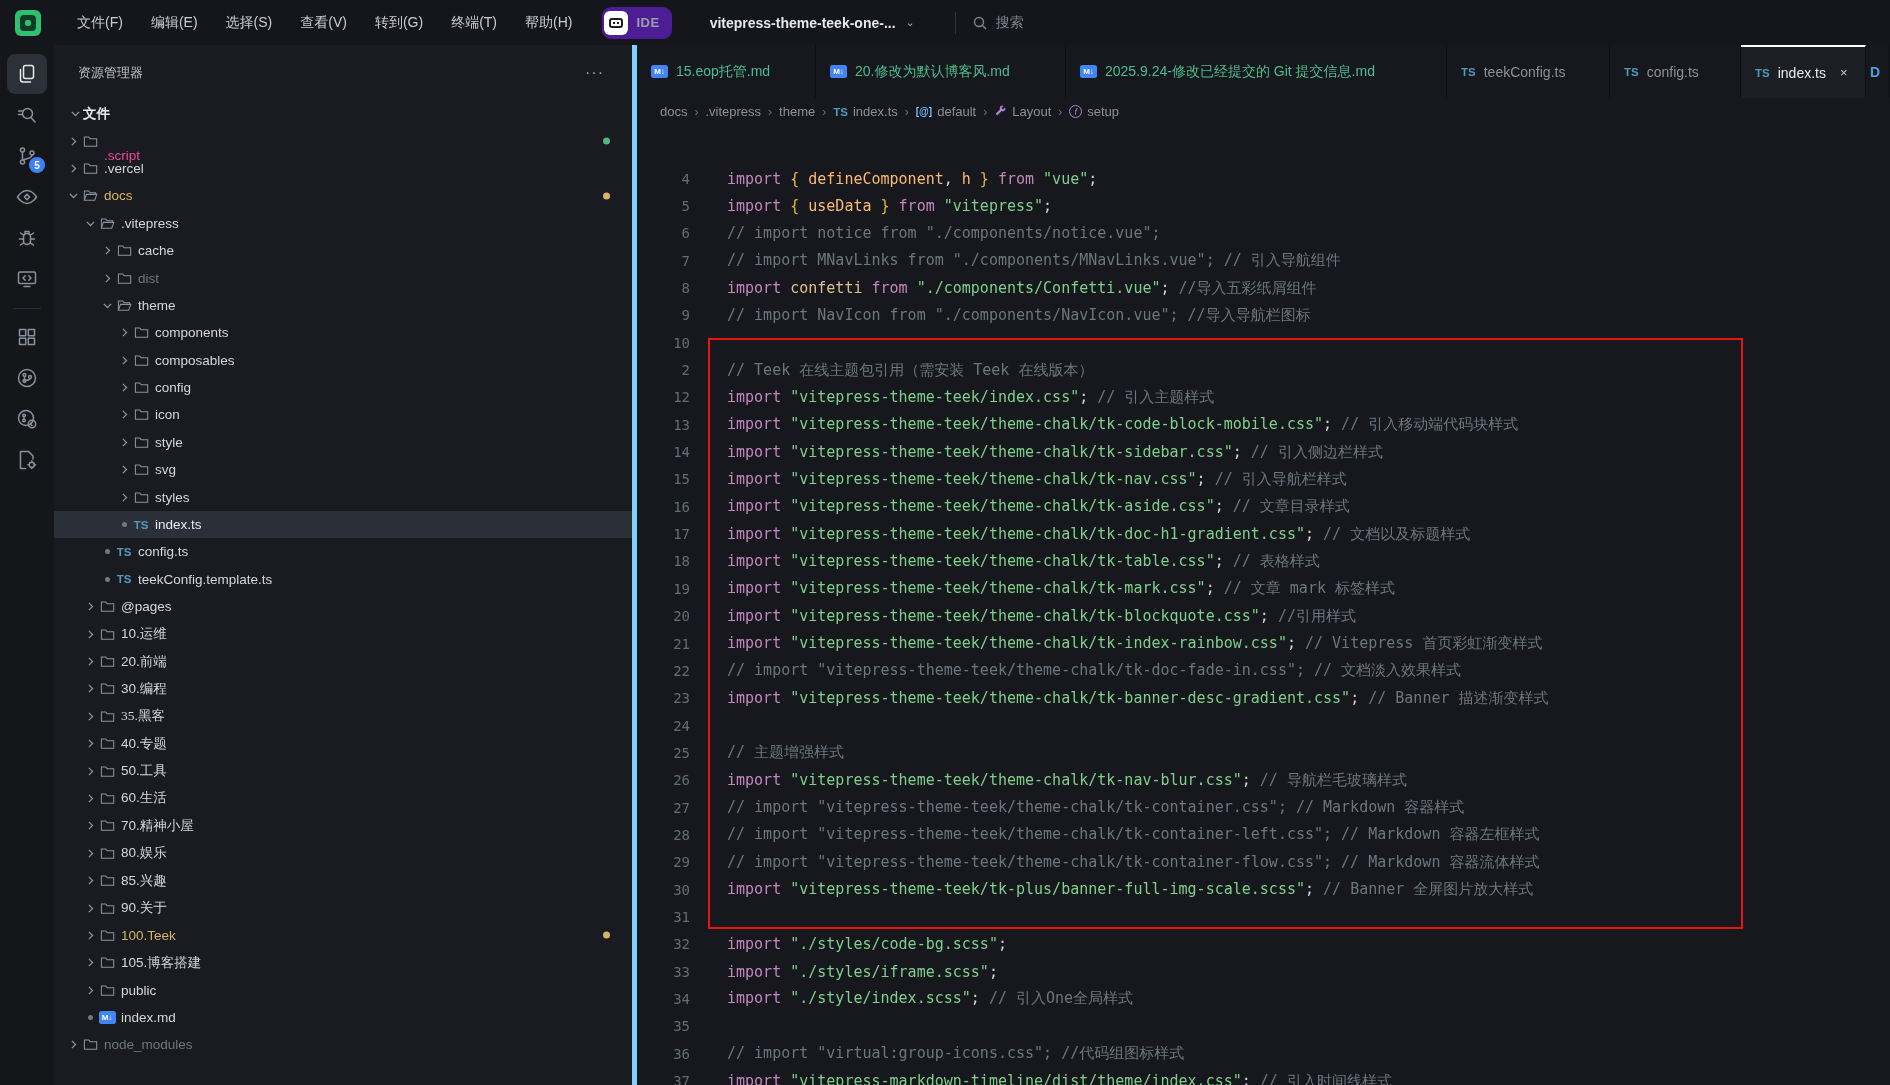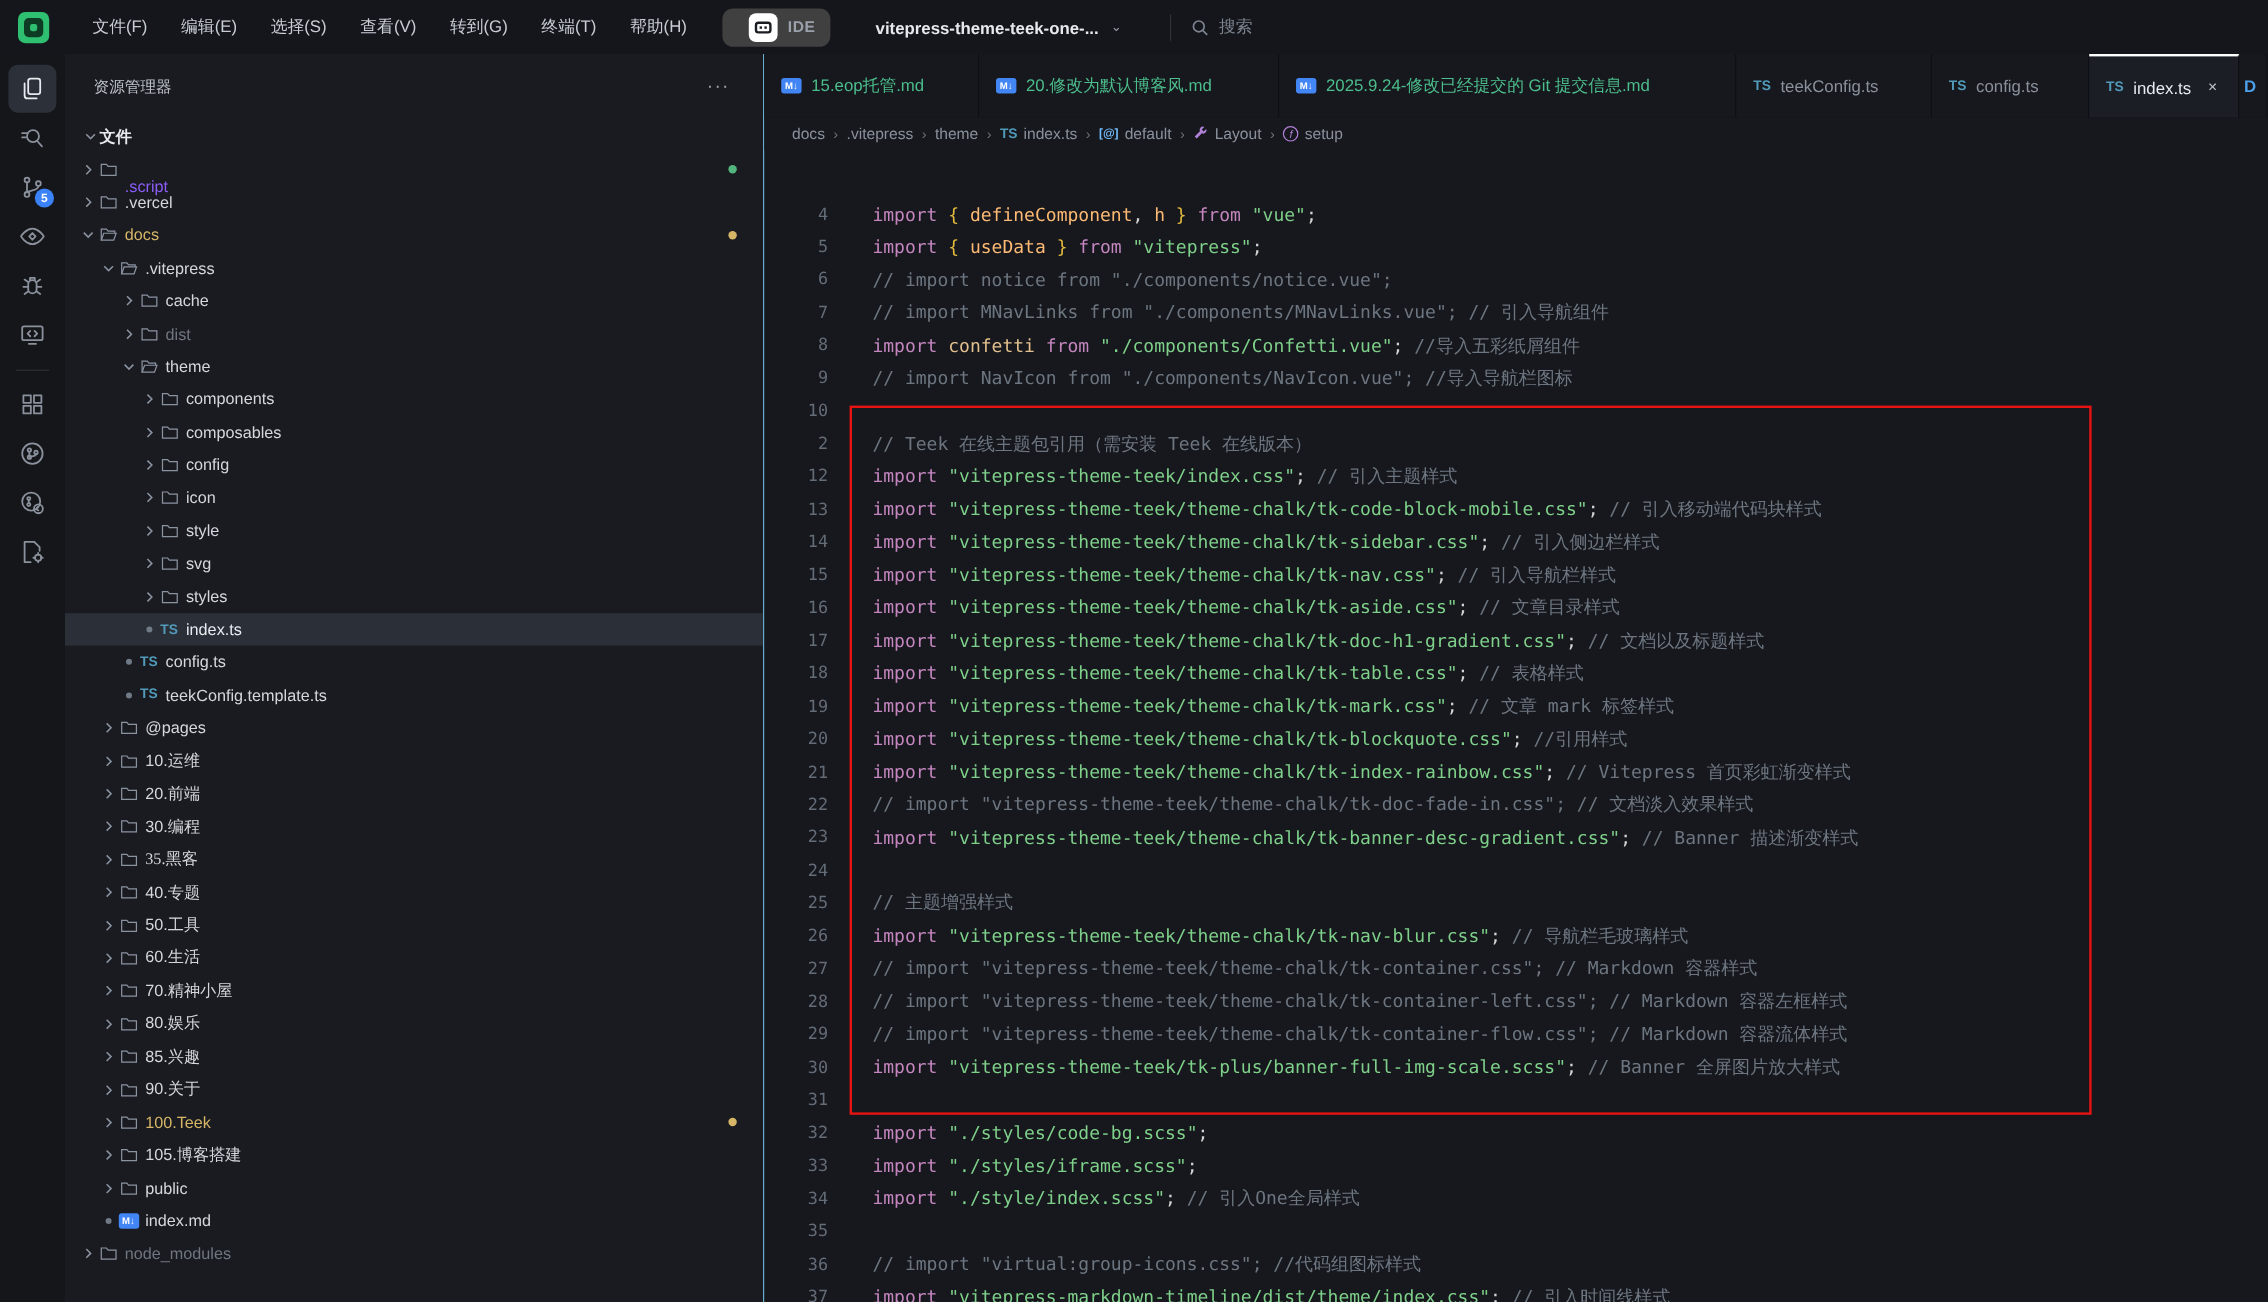--- a/index.html
+++ b/index.html
@@ -9,22 +9,22 @@
 
   
   .titlebar { height:45px; background:#14161b; display:flex; align-items:center; flex:0 0 45px; }
   .app-logo { width:26px; height:26px; margin-left:15px; border-radius:6px; background:#2fbf71;
     display:flex; align-items:center; justify-content:center; }
   .app-logo .inner { width:16px; height:16px; border-radius:4px; background:#0e3b24;
     display:flex; align-items:center; justify-content:center; }
   .app-logo .core { width:6px; height:6px; background:#2fbf71; border-radius:2px; }
   .menubar { display:flex; margin-left:22px; }
   .menu-item { padding:6px 14px; font-size:14px; color:#c8ccd4; cursor:default; border-radius:5px; }
-  .ide-badge { display:flex; align-items:center; gap:8px; background:#404040; border-radius:9px;
-    padding:4px 12px 4px 22px; margin-left:16px; }
+  .ide-badge { display:flex; align-items:center; gap:8px; background:#4c1d95; border-radius:9px;
+    padding:4px 12px 4px 2px; margin-left:16px; }
   .ide-badge .sq { width:24px; height:24px; background:#ffffff; border-radius:6px;
     display:flex; align-items:center; justify-content:center; }
   .ide-badge .sq .scr { width:14px; height:10px; border:2px solid #1b1d23; border-radius:3px;
     position:relative; }
   .ide-badge .sq .scr::after { content:""; position:absolute; left:2px; top:2px; width:2px; height:2px;
     background:#1b1d23; box-shadow:4px 0 0 #1b1d23; }
   .ide-badge .lbl { font-size:13px; font-weight:bold; color:#9aa1ab; letter-spacing:.5px; }
   .win-title { margin-left:38px; font-size:14px; font-weight:bold; color:#e6e9ee; }
   .chev-down { margin-left:10px; color:#9aa1ab; font-size:11px; }
   .tb-divider { width:1px; height:22px; background:#2e323a; margin-left:40px; }
@@ -40,21 +40,21 @@
     align-items:center; padding-top:9px; }
   .act-icon { width:40px; height:40px; display:flex; align-items:center; justify-content:center;
     color:#8b919c; position:relative; border-radius:8px; margin-bottom:1px; }
   .act-icon.active { background:#2c3038; color:#e6e9ee; }
   .act-badge { position:absolute; right:2px; bottom:3px; min-width:16px; height:16px; border-radius:8px;
     background:#3b82f6; color:#fff; font-size:10px; font-weight:bold; display:flex; align-items:center;
     justify-content:center; padding:0 3px; }
   .act-divider { width:28px; height:1px; background:#2b2f36; margin:8px 0; }
 
   
-  .sidebar { width:583px; flex:0 0 583px; background:#191b20; border-right:1px solid #7dd3fc;
+  .sidebar { width:583px; flex:0 0 583px; background:#191b20; border-right:5px solid #7dd3fc;
     position:relative; overflow:hidden; }
   .sb-header { height:55px; display:flex; align-items:center; justify-content:space-between;
     padding:0 28px 0 24px; }
   .sb-title { font-size:13px; color:#bfc5cd; }
   .sb-more { color:#9aa1ab; font-size:16px; letter-spacing:1px; cursor:pointer; line-height:10px; }
   .tree {}
   .tree-row { height:27.4px; display:flex; align-items:center; position:relative; font-size:13.5px;
     color:#d4d7dd; cursor:pointer; }
   .tree-row.selected { background:#2b2f37; }
   .tree-row .chev { width:15px; flex:0 0 15px; display:flex; align-items:center; justify-content:center;
@@ -241,21 +241,21 @@
             <span class="chev">
               <svg width="13" height="13" viewBox="0 0 16 16" fill="none" stroke="currentColor" stroke-width="1.6">
                 <path d="M6 3.5l4.5 4.5L6 12.5"></path>
               </svg>
             </span>
             <span class="ficon">
               <svg width="15" height="15" viewBox="0 0 16 16" fill="none" stroke="currentColor" stroke-width="1.1">
                 <path d="M1.5 3.2h4.6l1.5 1.8h7v8H1.5z"></path>
               </svg>
             </span>
-            <span class="label" style="color: #8b5cf6; margin-top: 28px;">.script</span>
+            <span class="label" style="color: #ec4899; margin-top: 28px;">.script</span>
             <span class="git-dot" style="background: rgb(83, 181, 126);"></span>
           </div>
           <div class="tree-row" style="padding-left: 12px;">
             <span class="chev">
               <svg width="13" height="13" viewBox="0 0 16 16" fill="none" stroke="currentColor" stroke-width="1.6">
                 <path d="M6 3.5l4.5 4.5L6 12.5"></path>
               </svg>
             </span>
             <span class="ficon">
               <svg width="15" height="15" viewBox="0 0 16 16" fill="none" stroke="currentColor" stroke-width="1.1">

